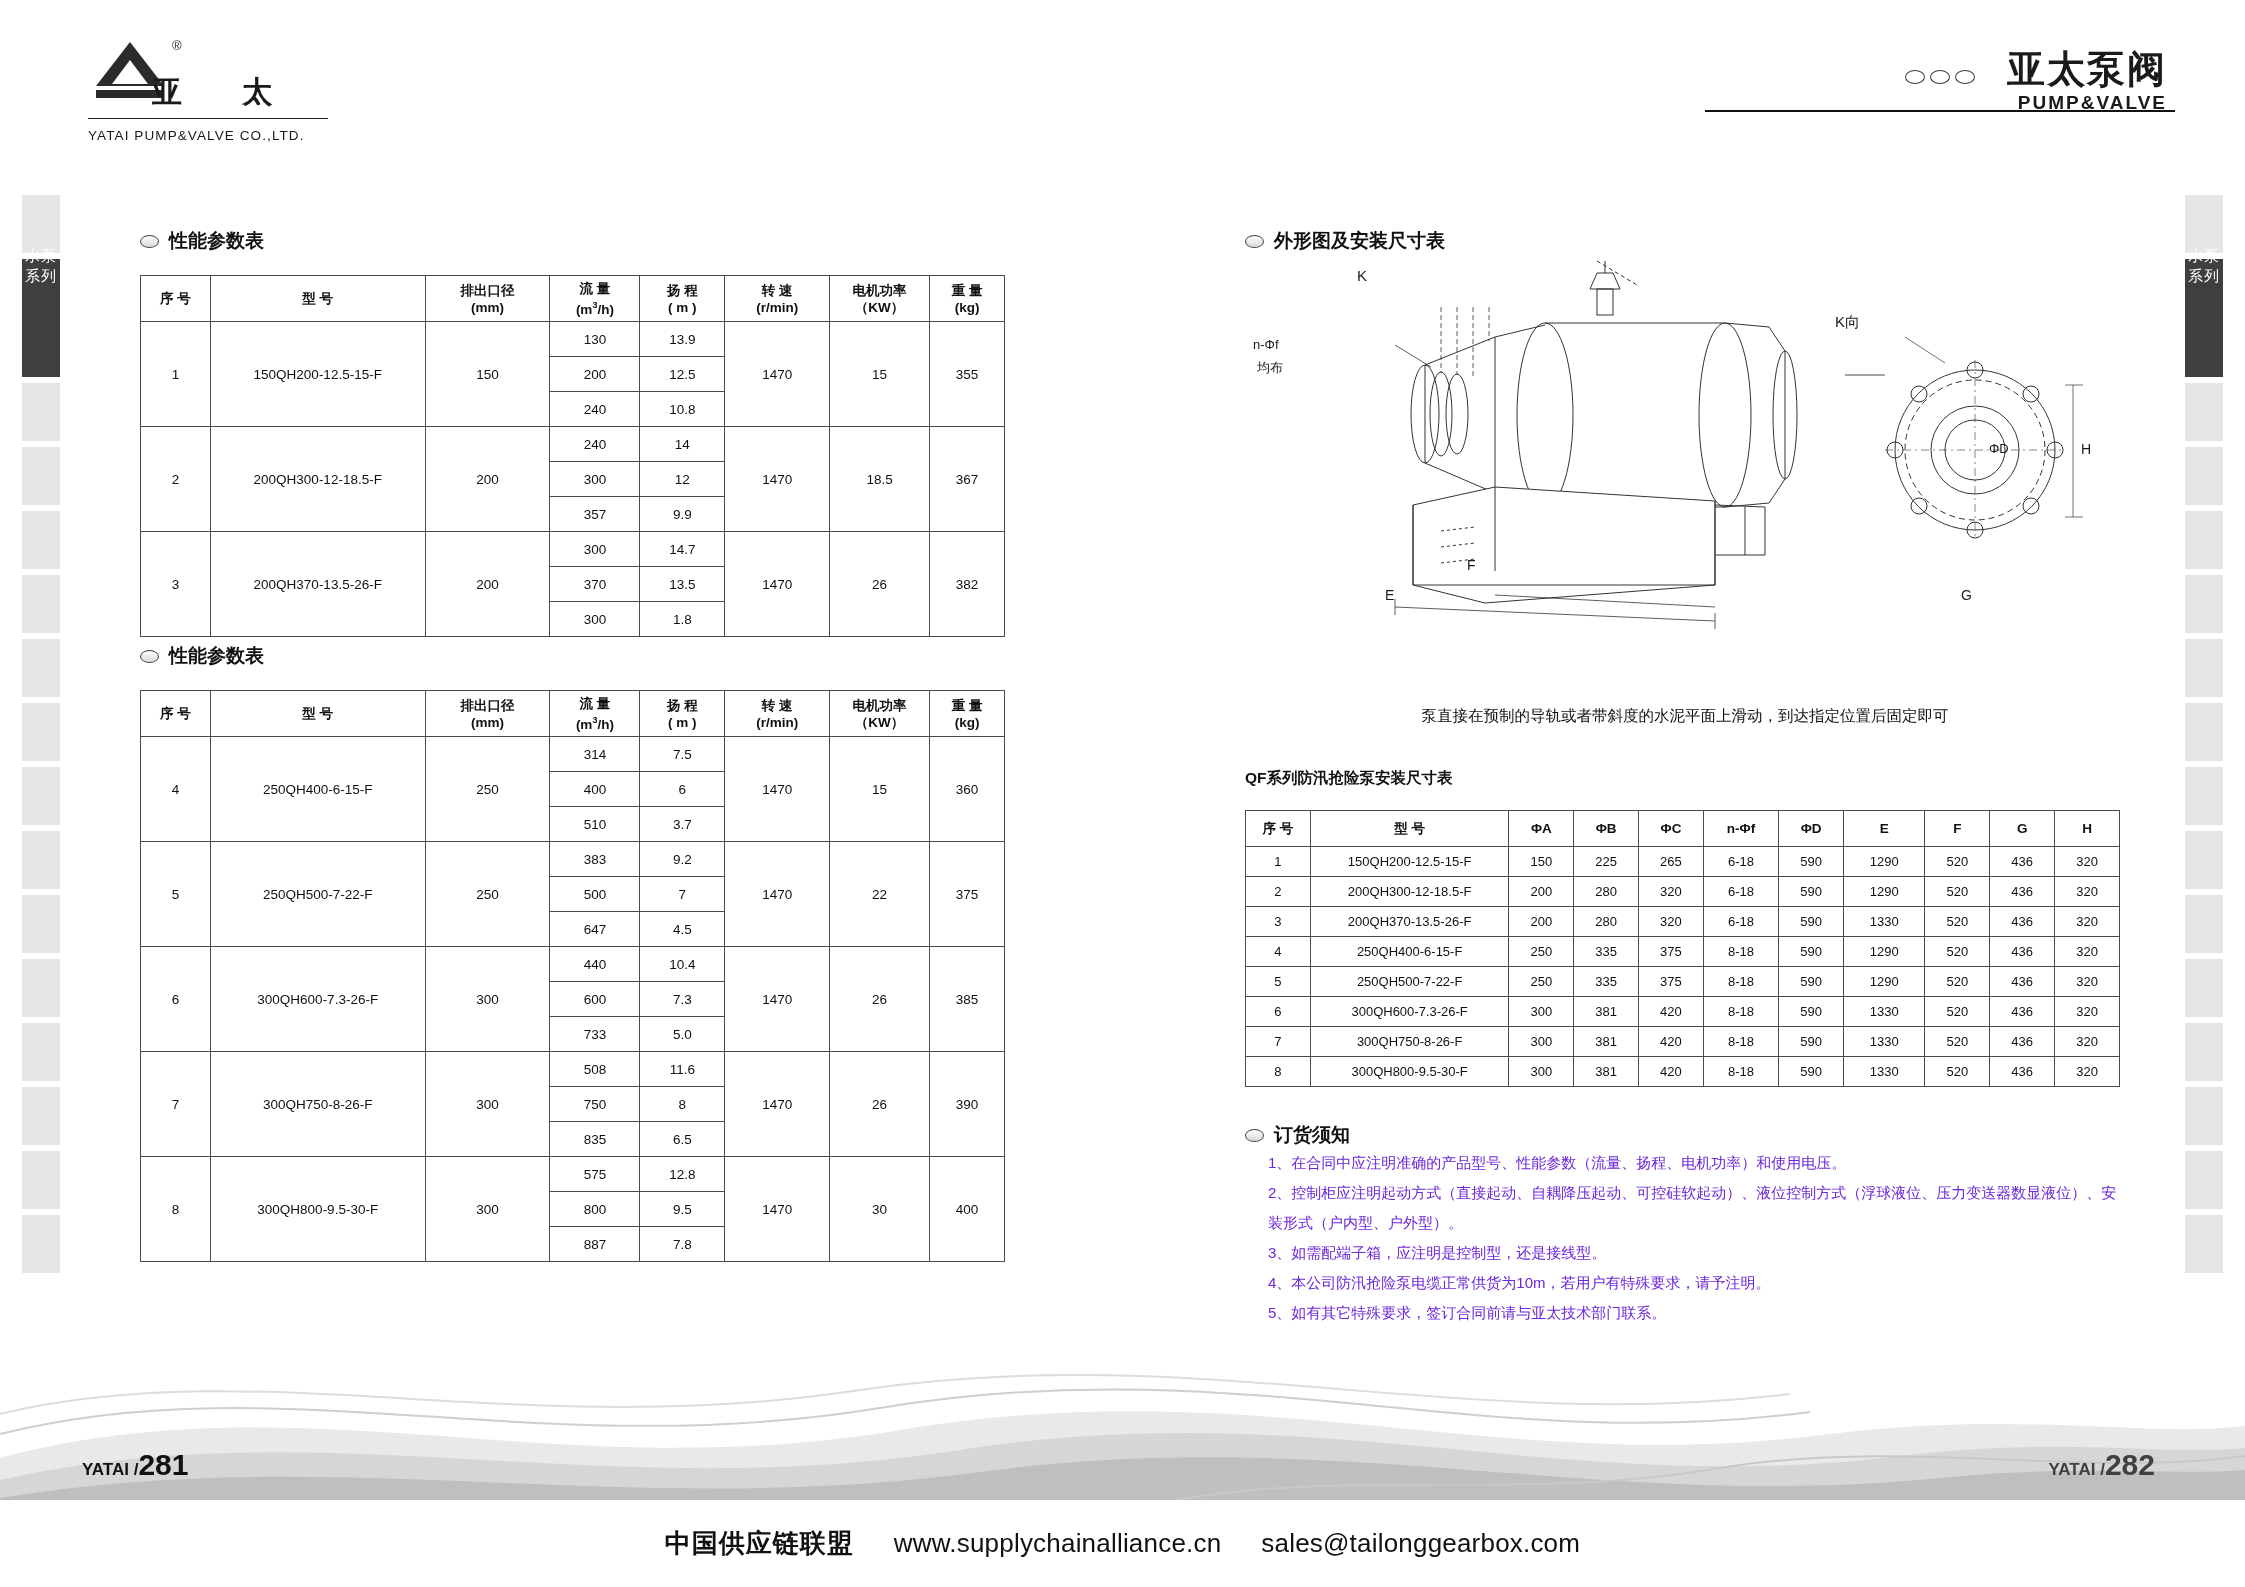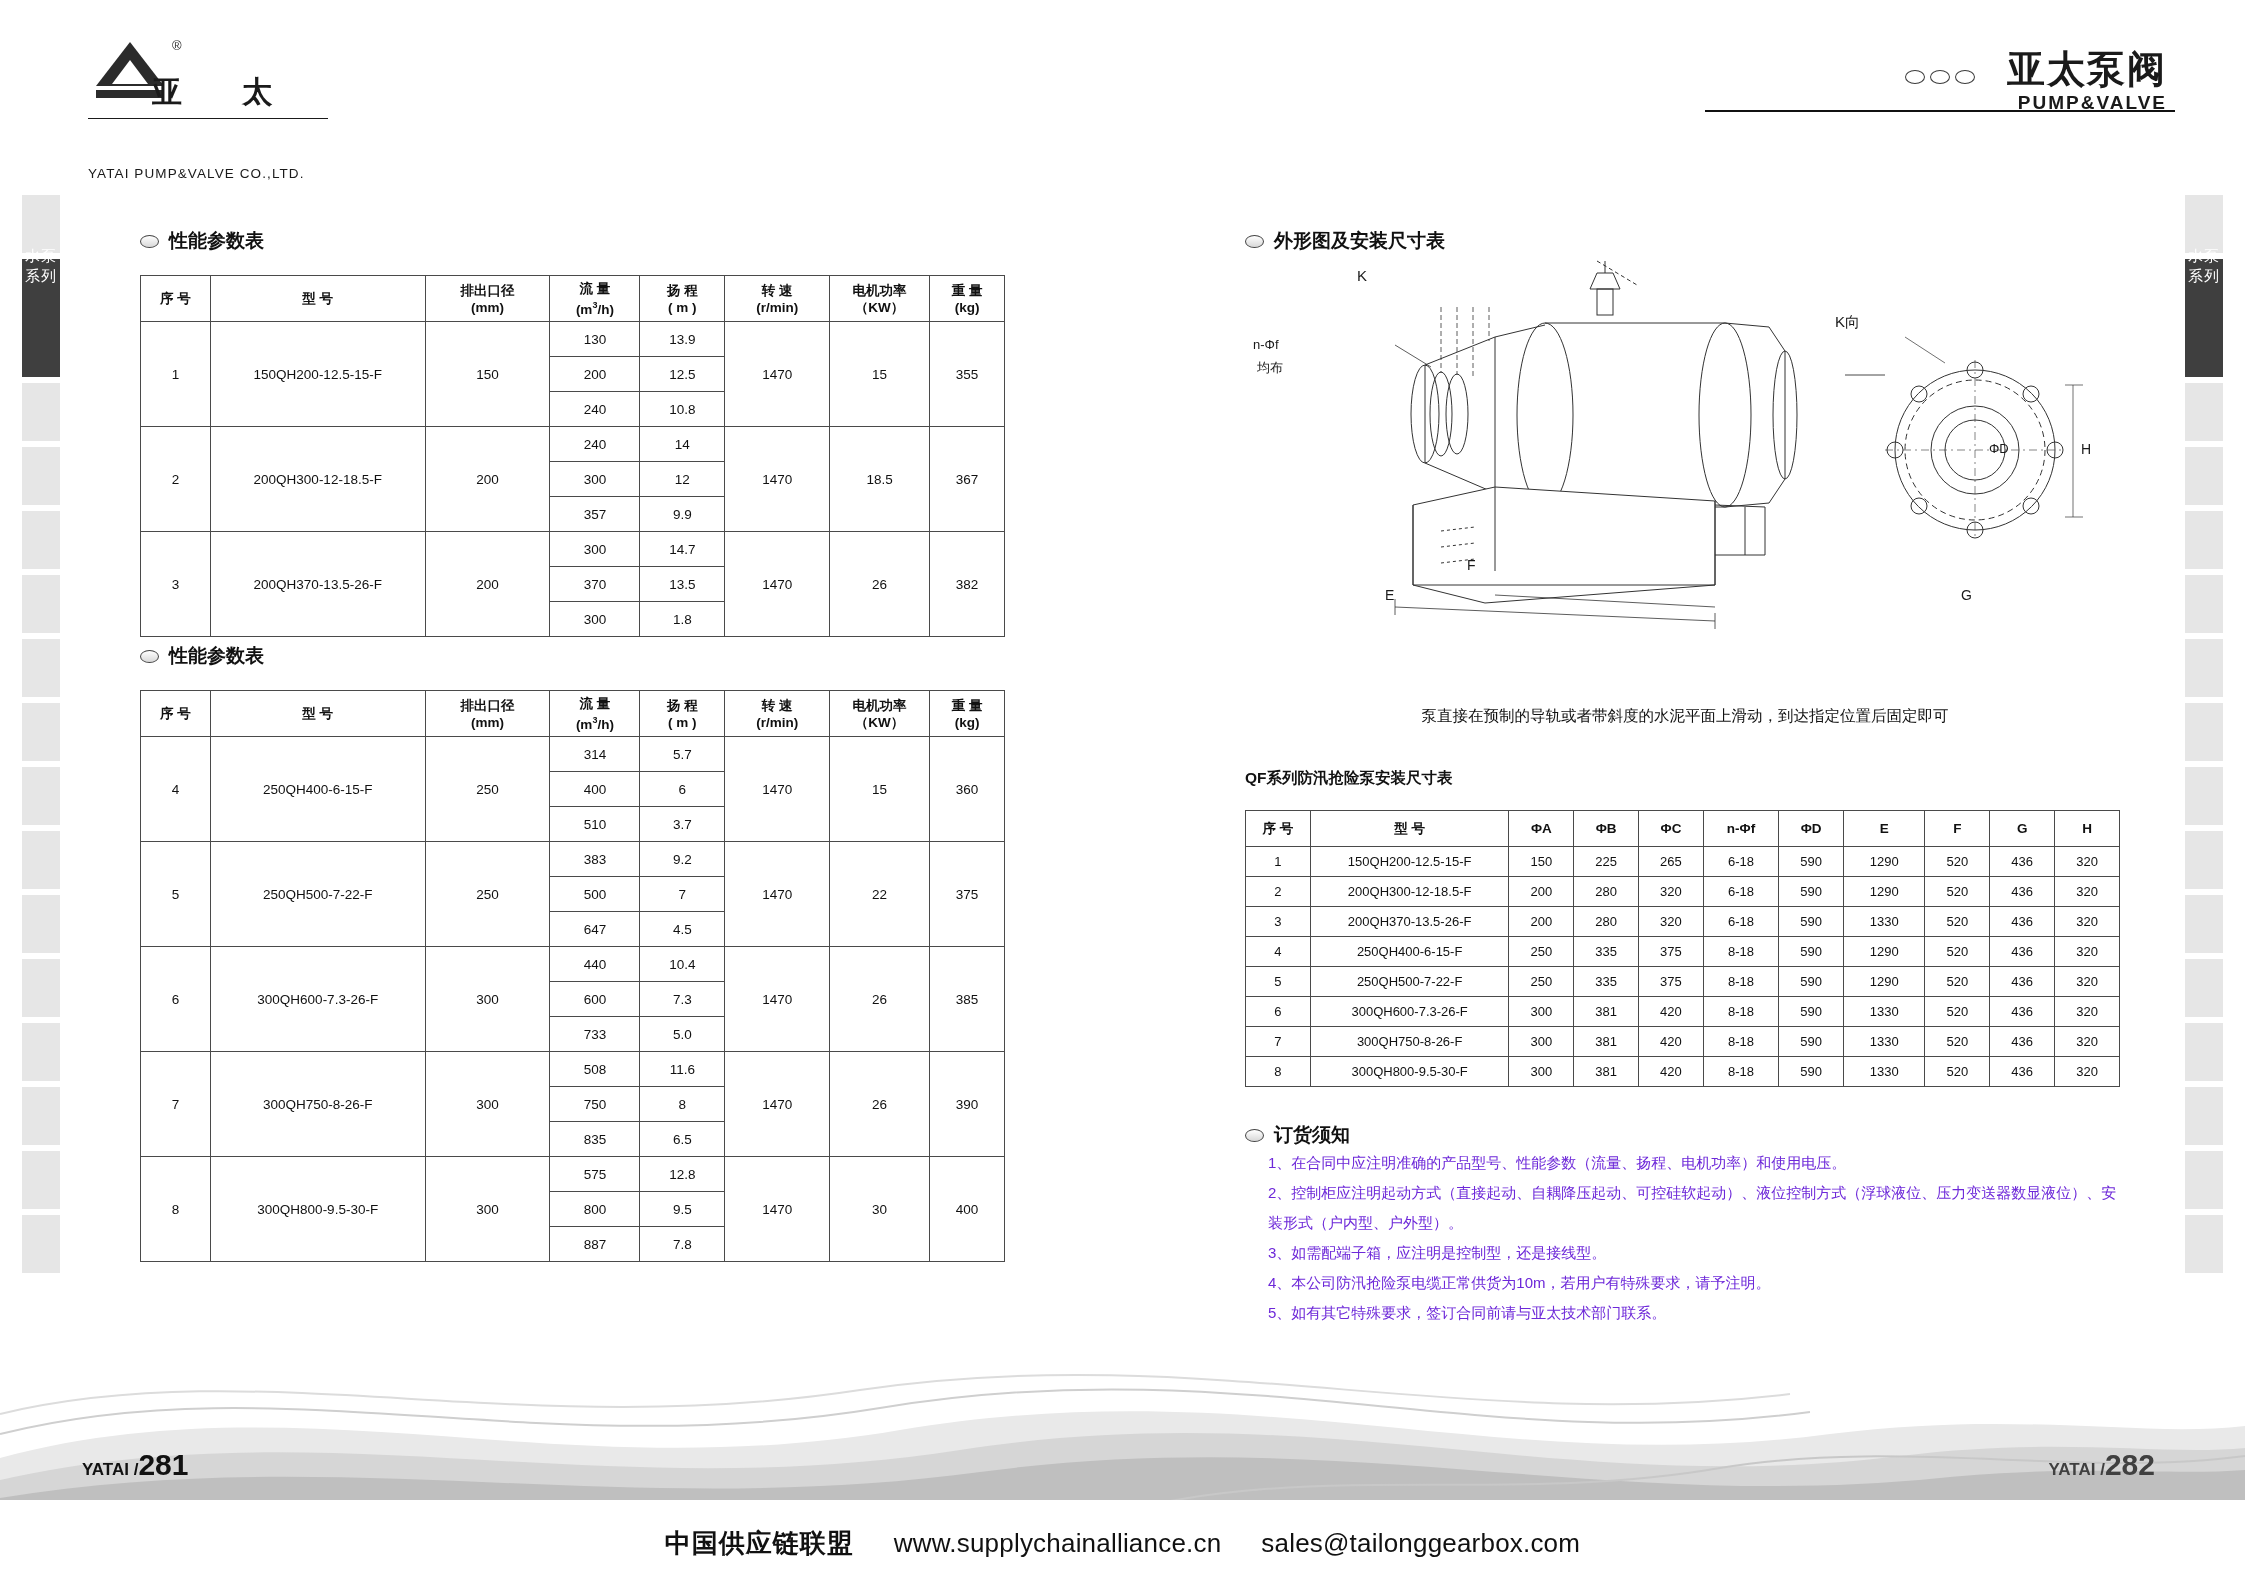--- a/index.html
+++ b/index.html
@@ -144,21 +144,21 @@
     <div class="logo-wrap">
       <div class="logo-mark">
         <div class="tri"></div>
           <div class="tri2"></div>
           <div class="bar"></div>
       </div>
       <div class="logo-reg">®</div>
     </div>
     <div class="logo-cn" style="position:absolute;left:152px;top:72px;">亚 太</div>
     <div class="hdr-line" style="top:118px;width:240px;"></div>
-    <div class="logo-en" style="position:absolute;left:88px;top:128px;margin-top:38px;">YATAI PUMP&amp;VALVE CO.,LTD.</div>
+    <div class="logo-en" style="position:absolute;left:88px;top:128px;">YATAI PUMP&amp;VALVE CO.,LTD.</div>
 
     <div class="header-right">
       <div class="hr-dots"><span></span><span></span><span></span></div>
       <div class="hr-logo-cn">亚太泵阀</div>
       <div class="hr-rule"></div>
       <div class="hr-logo-en">PUMP&amp;VALVE</div>
     </div>
   </div>
 
   <div class="side-strip">
@@ -338,21 +338,21 @@
           <span>重 量</span><br><span>(kg)</span>
         </th>
       </tr>
     </thead>
     <tbody>
         <tr>
           <td rowspan="3">4</td>
           <td rowspan="3">250QH400-6-15-F</td>
           <td rowspan="3">250</td>
           <td>314</td>
-          <td>5.7</td>
+          <td>7.5</td>
           <td rowspan="3">1470</td>
           <td rowspan="3">15</td>
           <td rowspan="3">360</td>
         </tr>
         <tr>
           <td>400</td>
           <td>6</td>
         </tr>
         <tr>
           <td>510</td>

